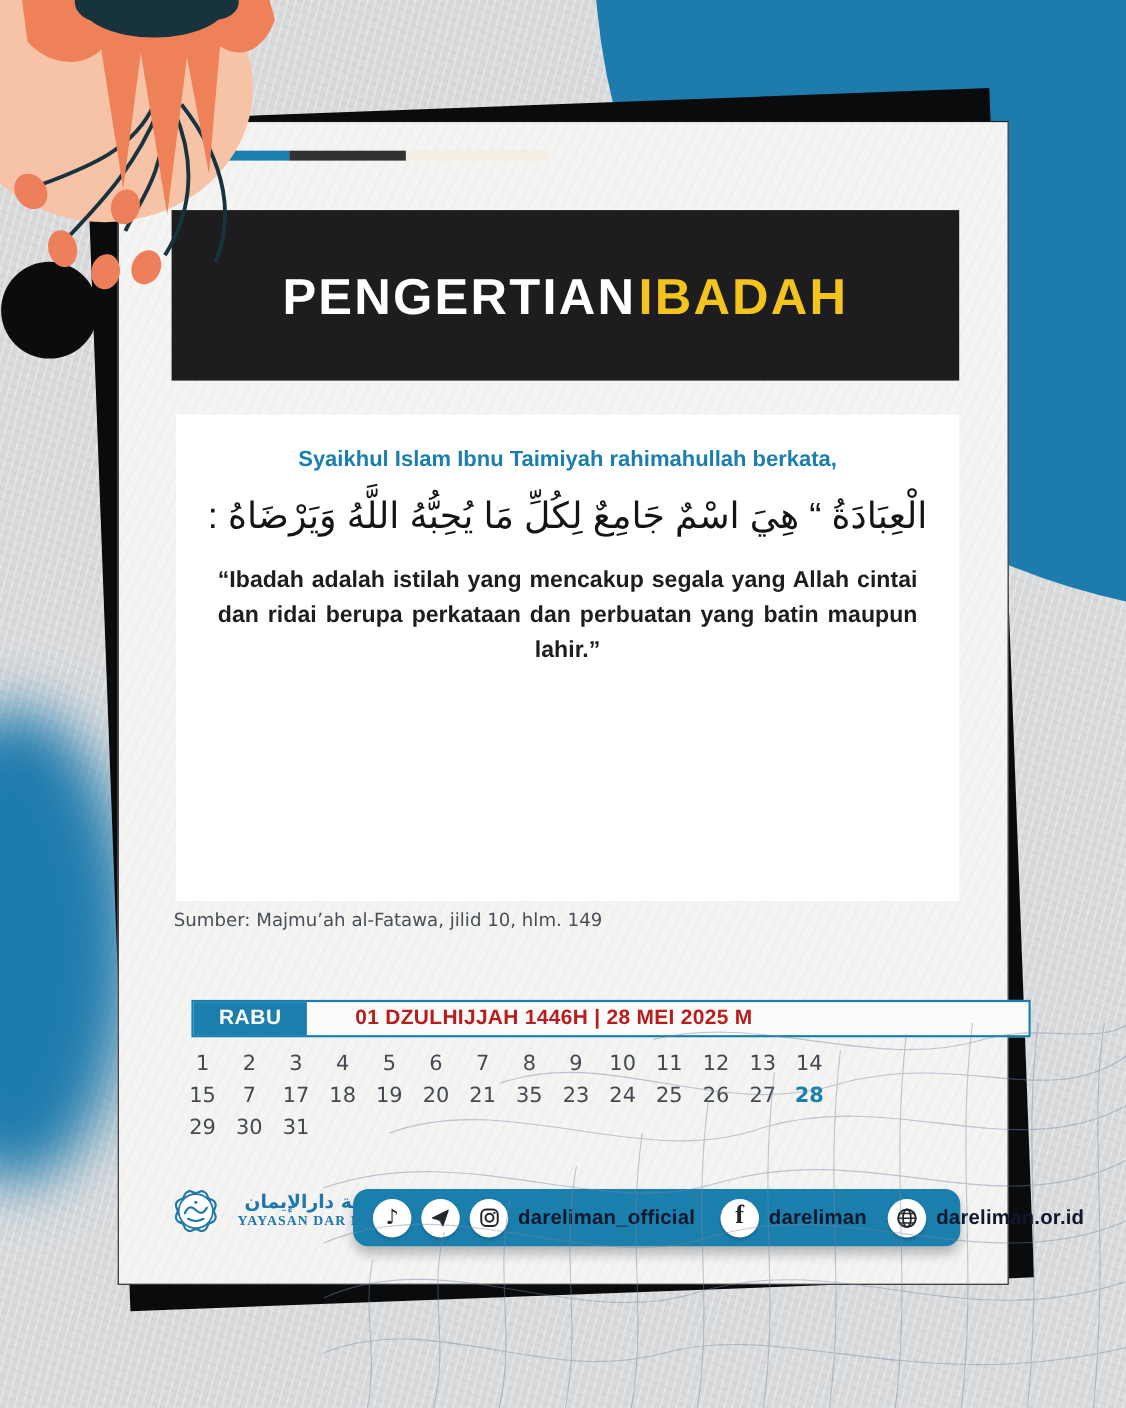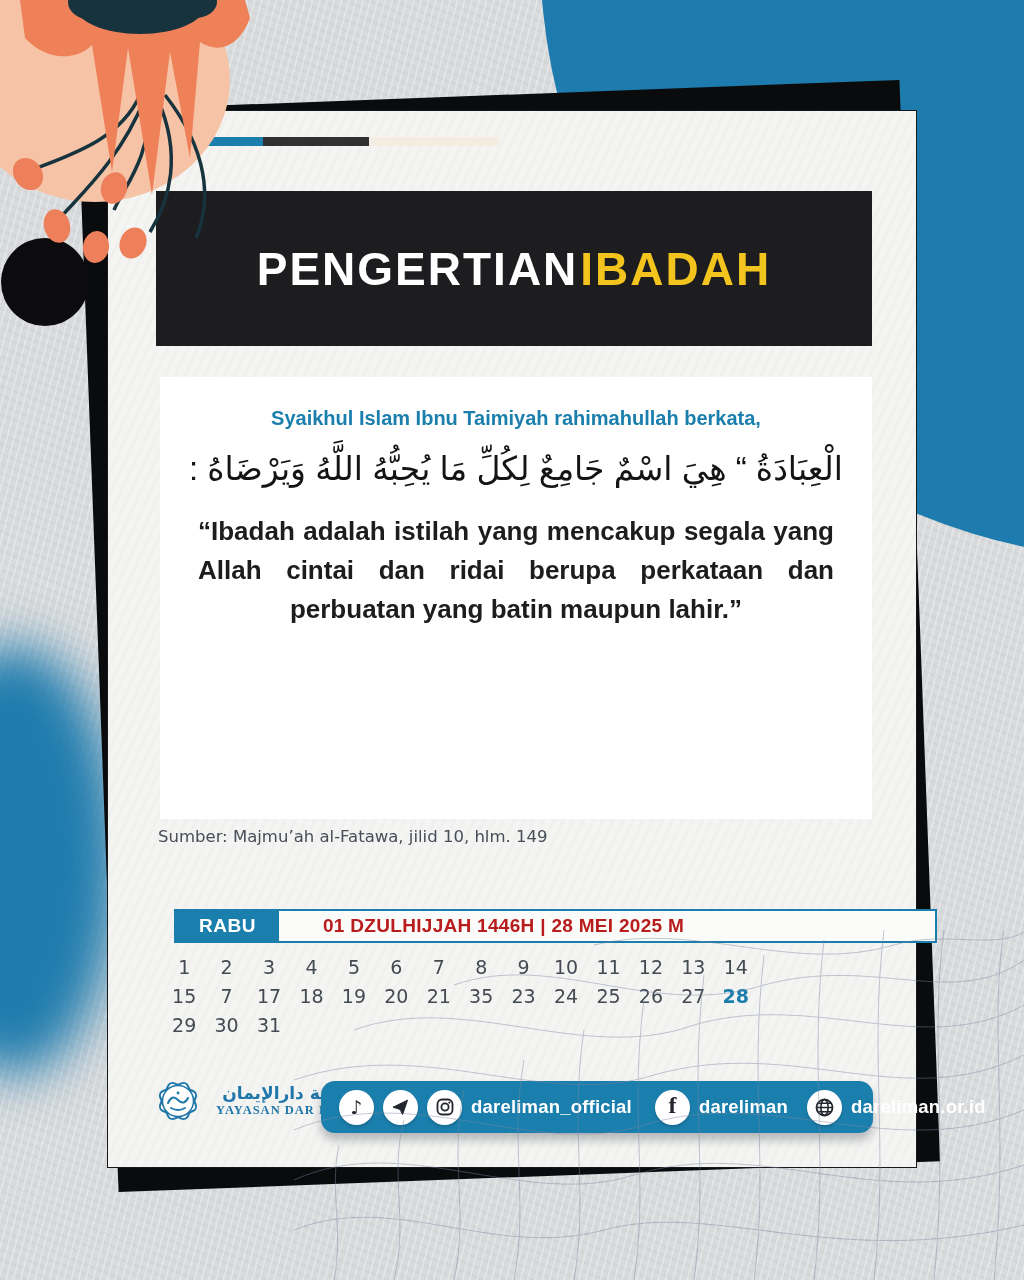--- a/index.html
+++ b/index.html
@@ -57,21 +57,21 @@
   .quote-box {
     position:absolute; left:52px; top:266px; width:712px; height:442px;
     background:#ffffff; text-align:center; padding-top:30px;
   }
   .attribution { color:#1b7fad; font-size:20px; font-weight:700; }
   .arabic {
     direction:rtl; font-family:Liberation Sans, sans-serif;
     color:#141415; font-size:33px; line-height:1.75; margin-top:10px;
   }
   .translation {
-    margin:14px 38px 0 38px; font-size:26px; font-weight:700; color:#1d1d1f;
+    margin:14px 38px 0 38px; font-size:21px; font-weight:700; color:#1d1d1f;
     line-height:1.5; text-align:justify; text-align-last:center;
   }
 
   .source {
     position:absolute; left:50px; top:716px;
     font-family:"DejaVu Sans", sans-serif; font-size:16.5px; color:#474e58;
   }
 
   .date-bar {
     position:absolute; left:48px; top:798px; width:763px; height:34px;
@@ -108,21 +108,21 @@
   .social-pill {
     position:absolute; left:213px; top:970px; width:552px; height:52px;
     background:#1b7fad; border-radius:14px; box-shadow:0 7px 10px rgba(20,30,40,.28);
     display:flex; align-items:center; gap:9px; padding:0 18px; z-index:5;
   }
   .icon-circle {
     width:35px; height:35px; border-radius:50%; background:#ffffff;
     display:flex; align-items:center; justify-content:center; flex:0 0 auto;
     box-shadow:0 2px 3px rgba(0,0,0,.18);
   }
-  .pill-label { color:#ffffff; font-size:18.5px; font-weight:700; letter-spacing:.2px; white-space:nowrap; }
+  .pill-label { color:#0f172a; font-size:18.5px; font-weight:700; letter-spacing:.2px; white-space:nowrap; }
   .pill-label.first { margin-right:14px; }
   .pill-label.mid { margin-right:10px; }
   .note-glyph { font-family:"DejaVu Sans", sans-serif; font-size:19px; font-weight:700; color:#23272d; }
   .fb-glyph { font-family:"Liberation Serif", serif; font-size:24px; font-weight:700; color:#23272d; margin-top:-3px; }
 </style>
 </head>
 <body>
 
 <div class="blob-topright"></div>
 <div class="blob-left-blur"></div>

